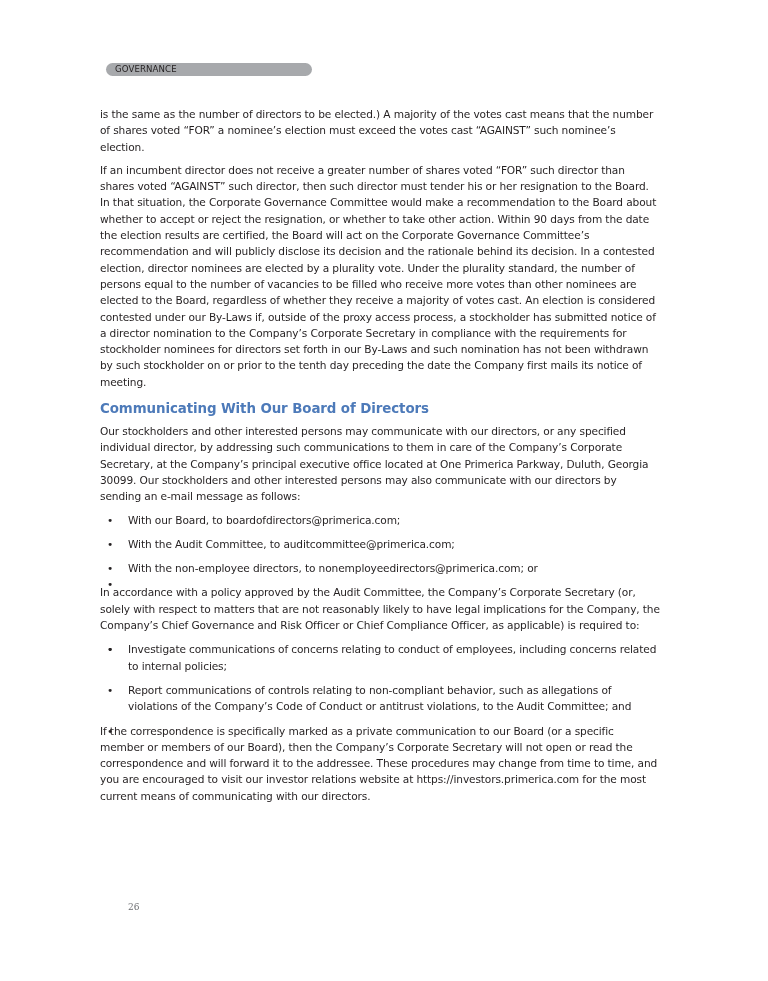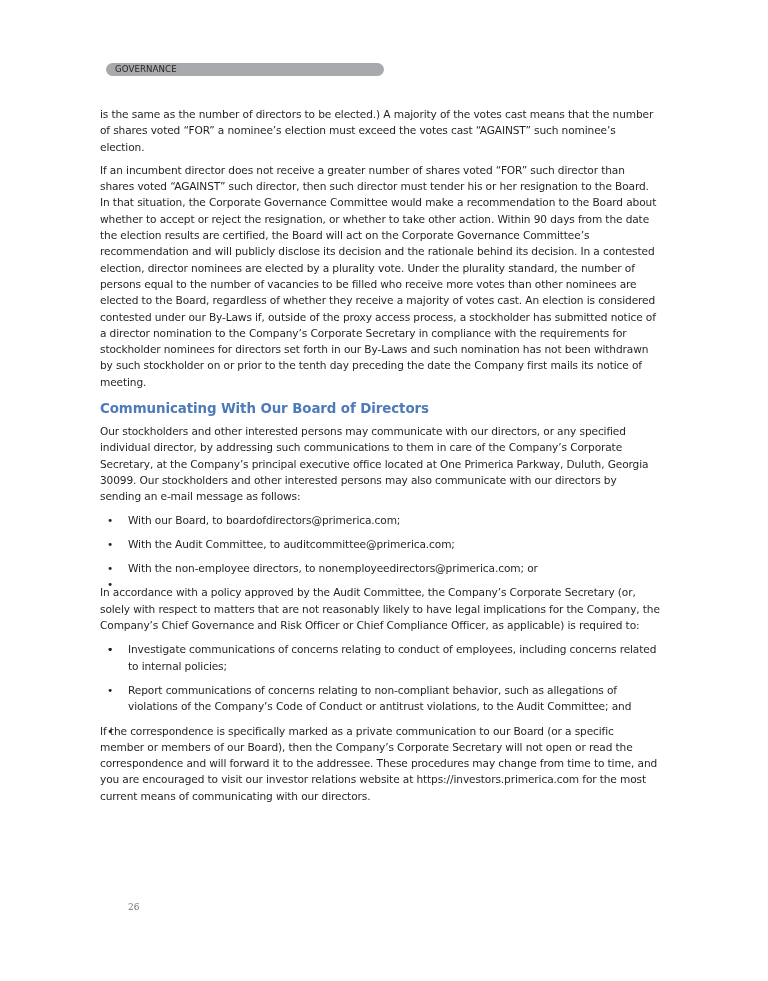--- a/index.html
+++ b/index.html
@@ -2,21 +2,21 @@
 <html><head>
 <meta charset="utf-8">
 <style>
   html, body { margin: 0; padding: 0; background: #ffffff; }
   body {
     width: 768px; height: 981px; position: relative; overflow: hidden;
     font-family: "DejaVu Sans", sans-serif;
     color: #231f20;
   }
   .section-bar {
-    position: absolute; left: 106px; top: 63px; width: 278px; height: 13px;
+    position: absolute; left: 106px; top: 63px; width: 206px; height: 13px;
     background: #a7a9ac; border-radius: 7px;
   }
   .section-bar span {
     position: absolute; left: 9px; top: 0px;
     font-size: 8.6px; line-height: 13px; color: #231f20; letter-spacing: 0.1px;
   }
   .content {
     position: absolute; left: 100px; top: 106px; width: 560px;
     font-size: 10.6px; line-height: 16.3px; letter-spacing: -0.12px;
   }
@@ -55,20 +55,20 @@
     <li><span class="dot">•</span><span>With the Audit Committee, to auditcommittee@primerica.com;</span></li>
     <li class="tight"><span class="dot">•</span><span>With the non-employee directors, to nonemployeedirectors@primerica.com; or</span></li>
     <li><span class="dot">•</span></li>
   </ul>
 
   <p>In accordance with a policy approved by the Audit Committee, the Company’s Corporate Secretary (or, solely with respect to matters that are not reasonably likely to have legal implications for the Company, the Company’s Chief Governance and Risk Officer or Chief Compliance Officer, as applicable) is required to:</p>
 
   <ul class="bullets">
     <li><span class="dot">•</span></li>
     <li><span class="dot">•</span><span>Investigate communications of concerns relating to conduct of employees, including concerns related to internal policies;</span></li>
-    <li><span class="dot">•</span><span>Report communications of concerns relating to non-compliant behavior, such as allegations of violations of the Company’s Code of Conduct or antitrust violations, to the Audit Committee; and</span></li>
+    <li><span class="dot">•</span><span>Report communications of controls relating to non-compliant behavior, such as allegations of violations of the Company’s Code of Conduct or antitrust violations, to the Audit Committee; and</span></li>
     <li><span class="dot">•</span></li>
   </ul>
 
   <p><span>If the correspondence is specifically marked as a private communication to our Board (or a specific member or members of our Board), then the Company’s Corporate Secretary will not open or read the correspondence and will forward it to the addressee. These procedures may change from time to time, and you are encouraged to visit our investor relations website at </span><span class="url">https://investors.primerica.com</span><span> for the most current means of communicating with our directors.</span></p>
 </div>
 
 <div class="page-number">26</div>
 
 </body></html>

